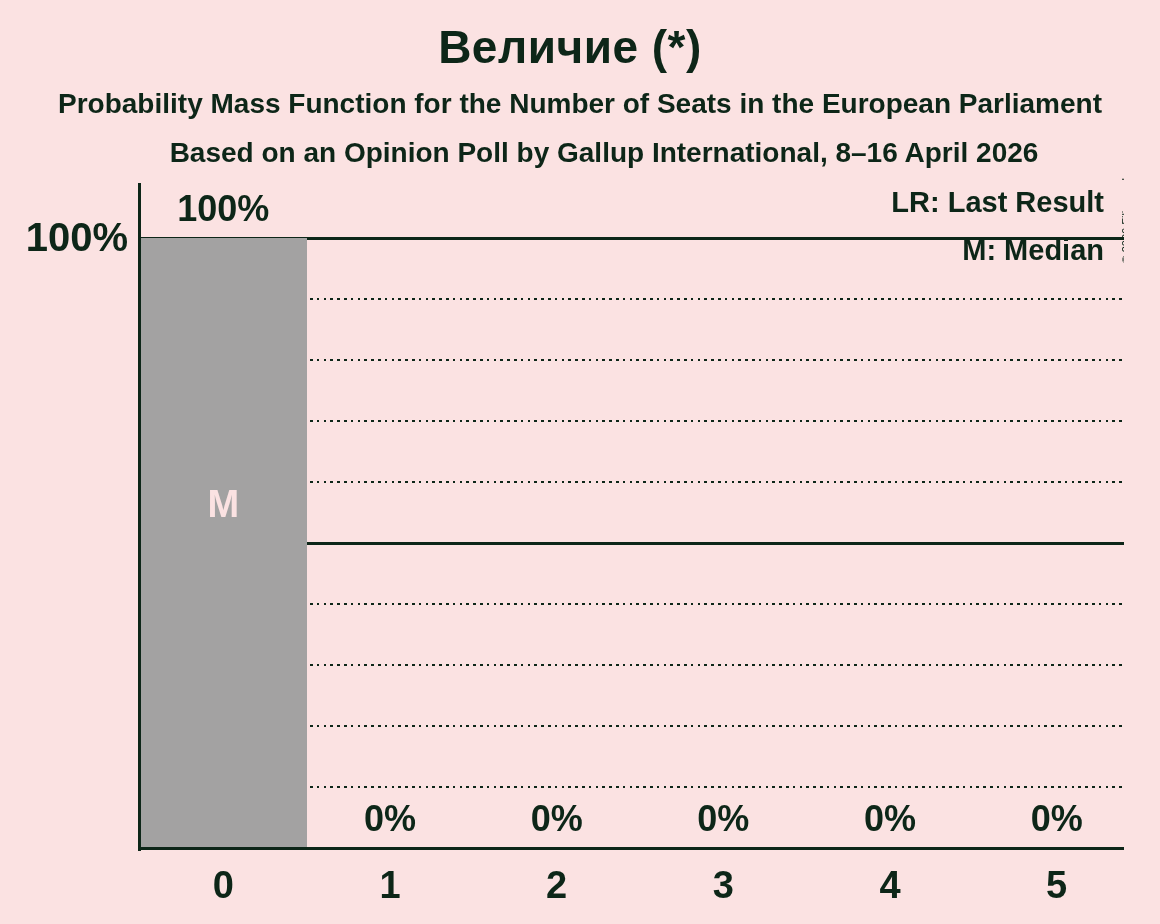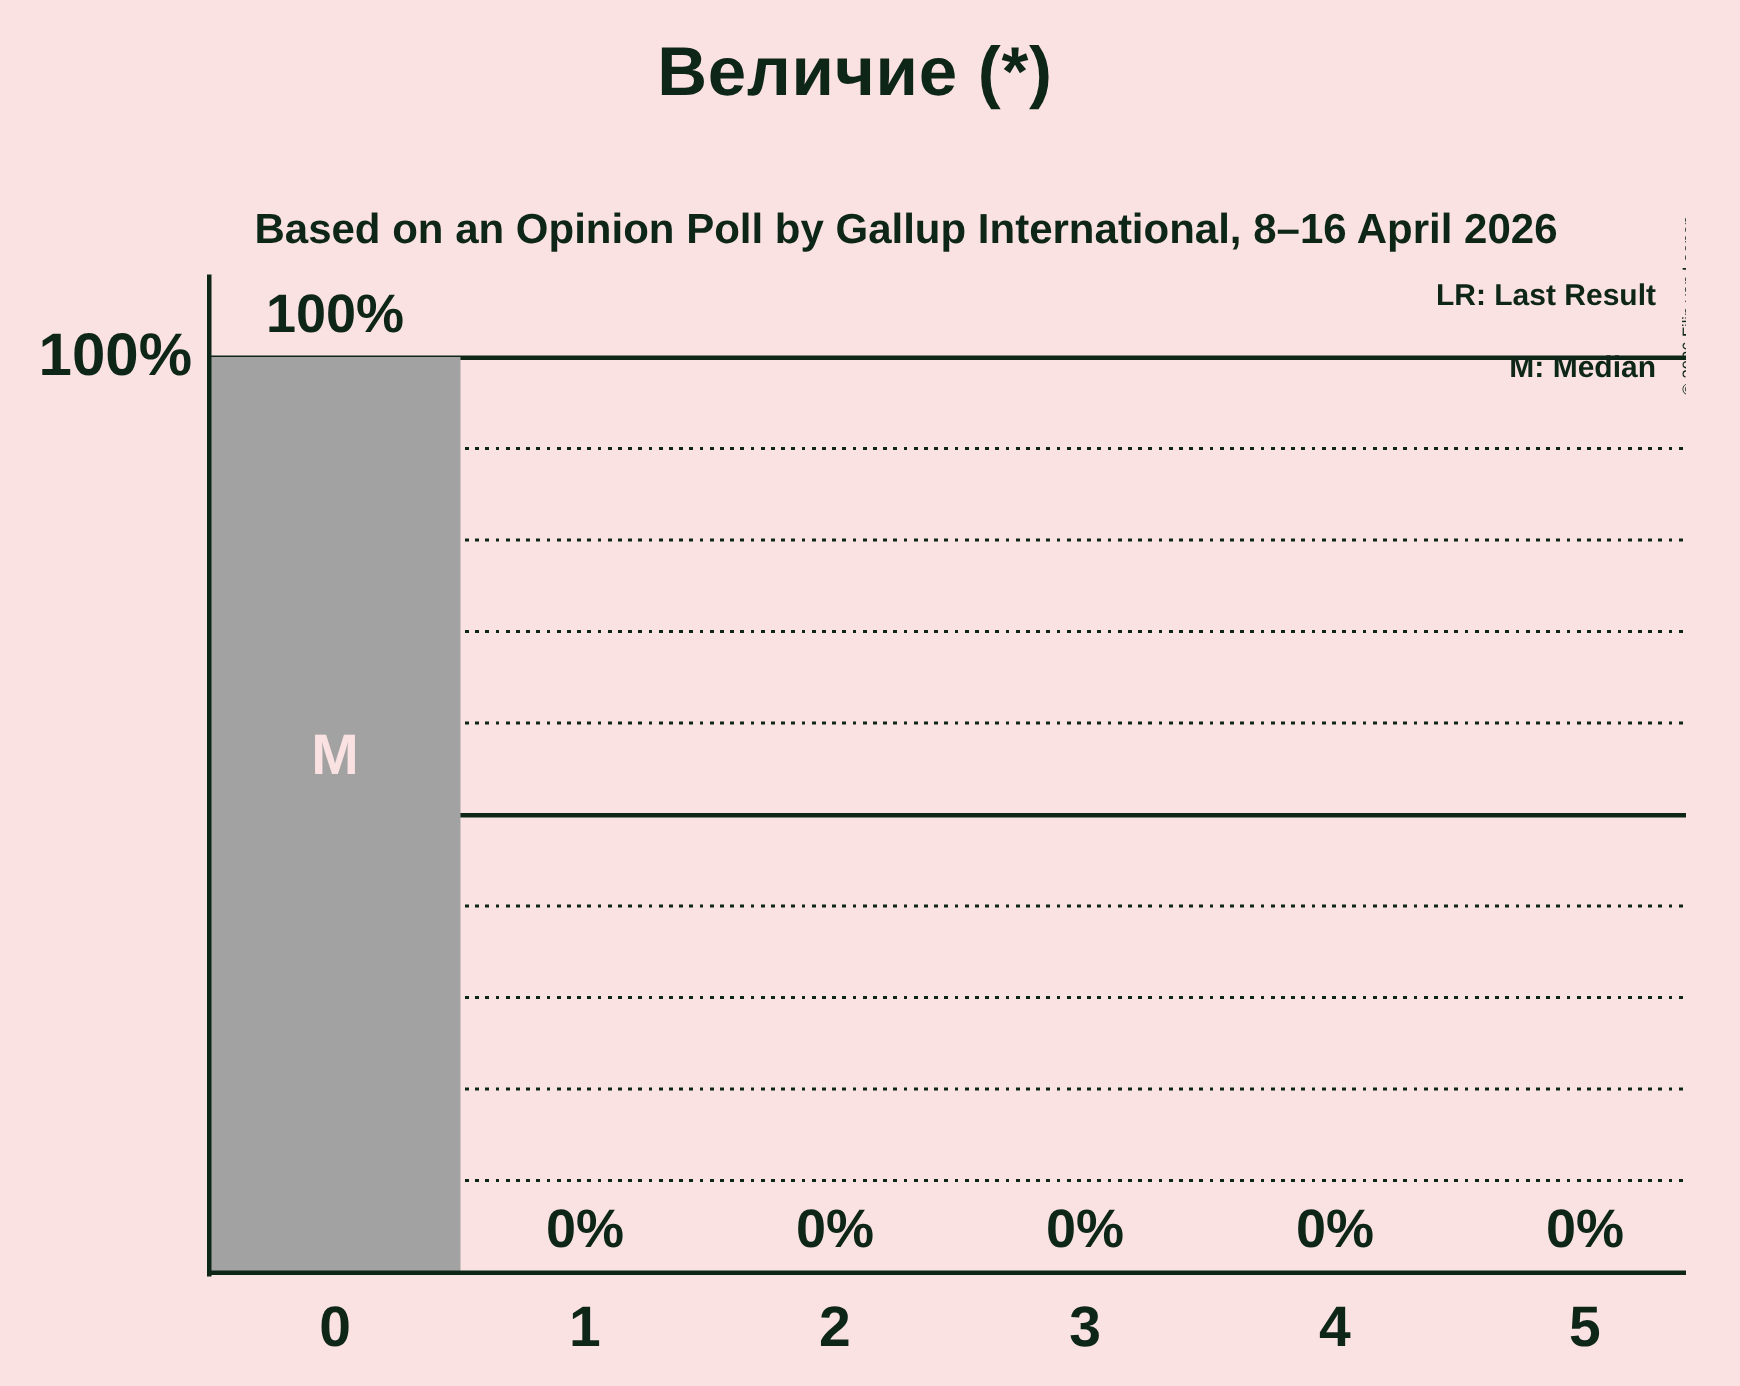--- a/index.html
+++ b/index.html
@@ -10,21 +10,21 @@
   html,body{margin:0;padding:0;}
   body{background:var(--bg);font-family:"Liberation Sans",sans-serif;}
   #canvas{position:relative;width:1124px;height:924px;background:var(--bg);overflow:hidden;color:var(--ink);}
 
   .chart-title{position:absolute;top:20px;left:0;width:1140px;text-align:center;
     font-size:46px;font-weight:700;letter-spacing:0.5px;}
   .subtitle{position:absolute;left:0;width:1160px;text-align:center;font-size:28px;font-weight:700;}
   .subtitle.s1{top:88px;}
   .subtitle.s2{top:137px;padding-left:24px;}
 
-  .legend-label{position:absolute;right:20px;text-align:right;font-size:20px;font-weight:700;z-index:5;}
+  .legend-label{position:absolute;right:20px;text-align:right;font-size:29px;font-weight:700;z-index:5;}
   .legend-label.lr{top:186px;}
   .legend-label.m{top:234px;}
 
   .y-axis-label{position:absolute;left:0;width:128px;text-align:right;font-size:40px;font-weight:700;line-height:44px;}
   .y-axis-label.p100{top:215px;}
   .y-axis-label.p50{top:521px;}
 
   .plot-area{position:absolute;left:140px;top:238px;width:1000px;height:610px;}
   .grid{position:absolute;left:0;width:100%;z-index:1;}
   .grid.solid{height:3px;background:var(--ink);}
@@ -45,20 +45,21 @@
 
   .copyright{position:absolute;right:4px;top:144px;transform-origin:top right;
     transform:rotate(-90deg);font-size:11px;font-weight:400;white-space:nowrap;}
 </style>
 </head>
 <body>
 
 <div id="canvas">
 
   <div class="chart-title">Величие (*)</div>
+  <div class="subtitle s1">Probability Mass Function for the Number of Seats in the European Parliament</div>
   <div class="subtitle s2">Based on an Opinion Poll by Gallup International, 8–16 April 2026</div>
 
   <div class="legend-label lr">LR: Last Result</div>
   <div class="legend-label m">M: Median</div>
 
   <div class="y-axis-label p100">100%</div>
 
   <div class="plot-area">
     <div class="bar-slot" style="left:0%">
       <div class="bar-rect" style="height: 610px;">

